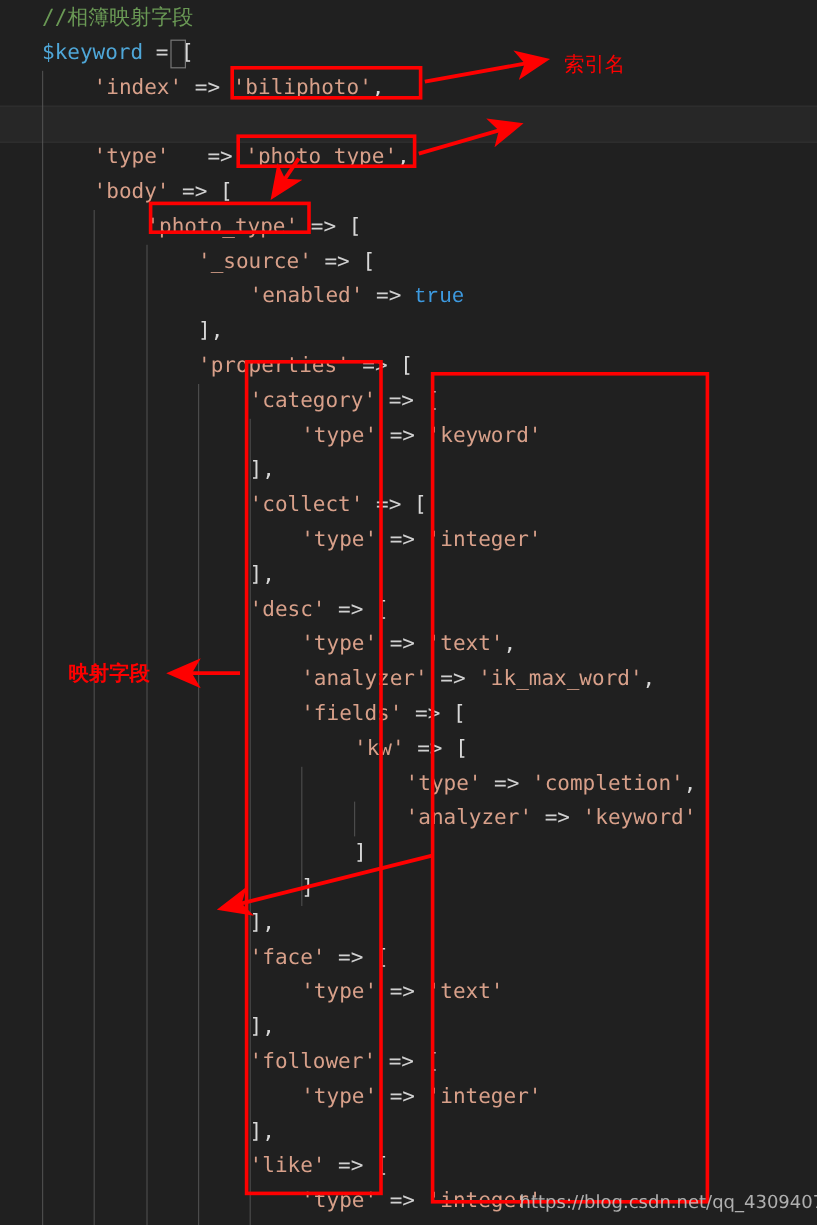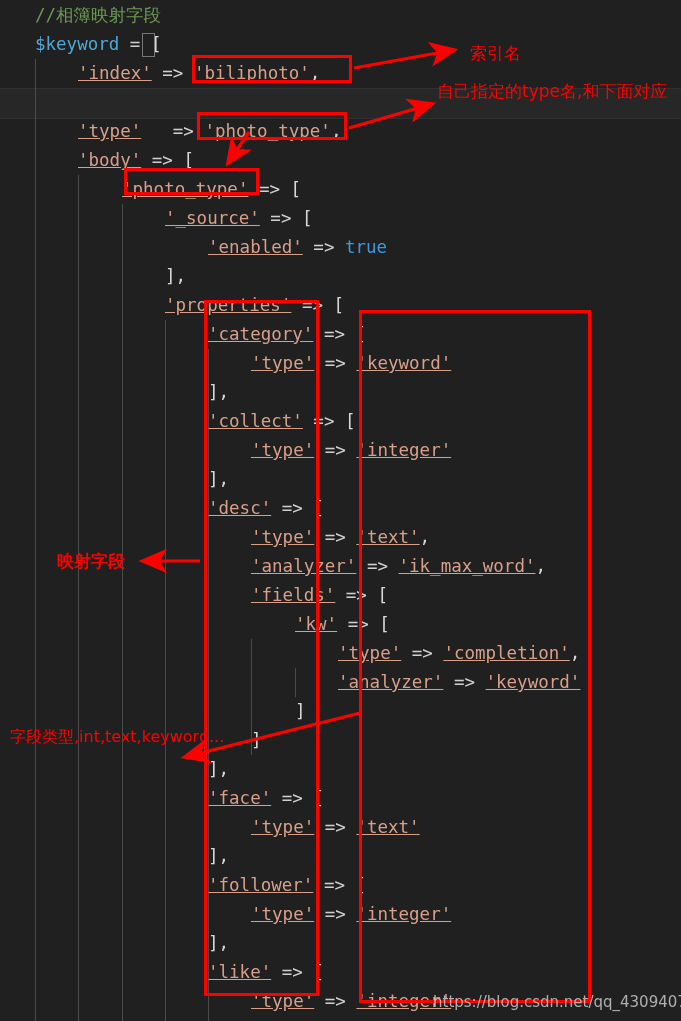--- a/index.html
+++ b/index.html
@@ -32,24 +32,24 @@
     white-space: pre;
     font-size: 17.5px;
     letter-spacing: 0px;
     color: #d8d8d8;
   }
   .ln span { white-space: pre; }
 
   
   .cmt  { color: #6a9955; }
   .var  { color: #4fa7d8; }
-  .str  { color: #d8a08a; text-decoration: underline; }
+  .str  { color: #d8a08a; }
   .op   { color: #d0d0d0; }
   .pun  { color: #d8d8d8; }
-  .kw   { color: #3d9ae0; }
+  .kw   { color: #3d9ae0; font-family: Liberation Mono, monospace; }
 
   
   .line-hl {
     position: absolute;
     left: 0;
     width: 681px;
     height: 29px;
     background: #272727;
     border-top: 1px solid #303030;
     border-bottom: 1px solid #303030;
@@ -184,22 +184,20 @@
 
       <line x1="249" y1="132" x2="228" y2="163" stroke="#fe0000" stroke-width="3.2" marker-end="url(#ah)"></line>
 
       <line x1="200" y1="561" x2="143" y2="561" stroke="#fe0000" stroke-width="3.2" marker-end="url(#ah)"></line>
 
       <line x1="360" y1="713" x2="185" y2="757" stroke="#fe0000" stroke-width="3.2" marker-end="url(#ah)"></line>
     </svg>
 
     <div class="atext" style="left:470px; top:42px;">索引名</div>
 
-    <div class="atext" style="left:437px; top:80px;">自己指定的type名,和下面对应</div>
 
     <div class="atext" style="left:57px; top:550px;font-weight:bold;">映射字段</div>
 
-    <div class="atext sm" style="left:10px; top:727px;">字段类型,int,text,keyword...</div>
   </div>
 
   <div class="wm" style="left:433px; top:993px;">https://blog.csdn.net/qq_43094071</div>
 
 </div>
 
 </body></html>

